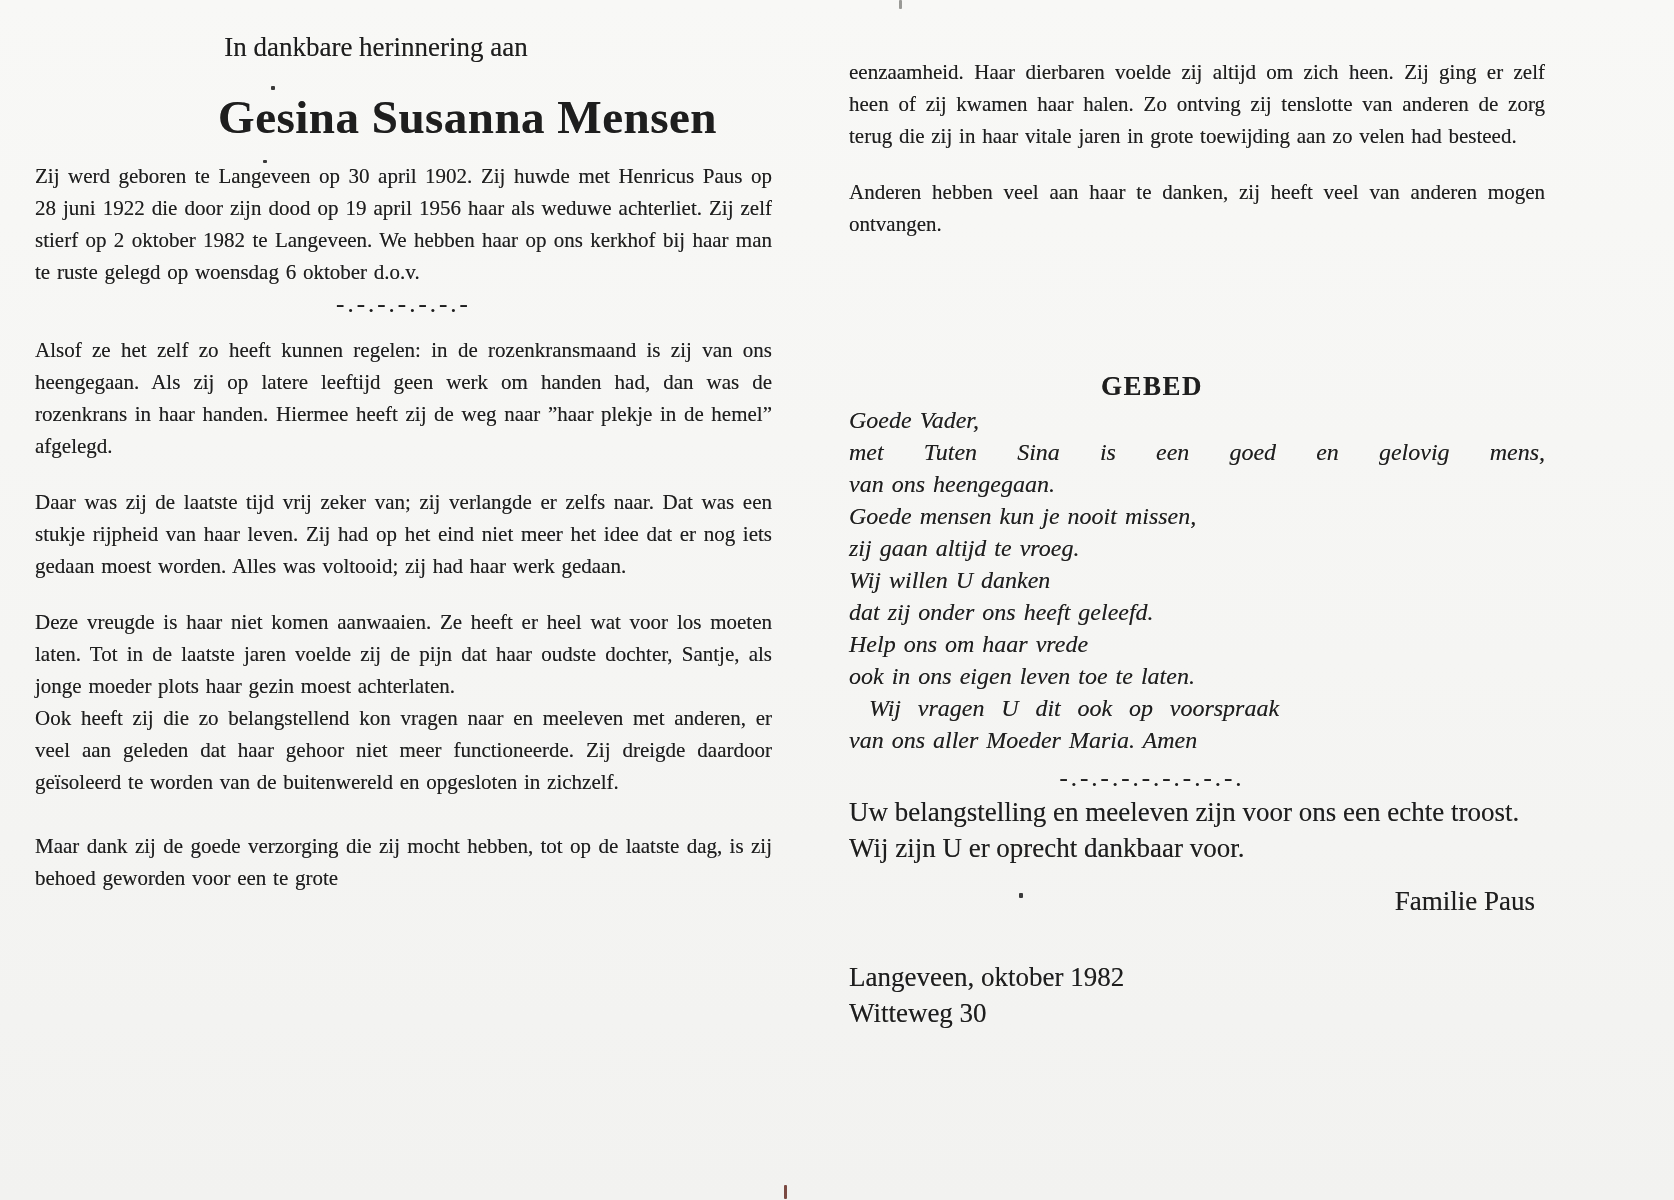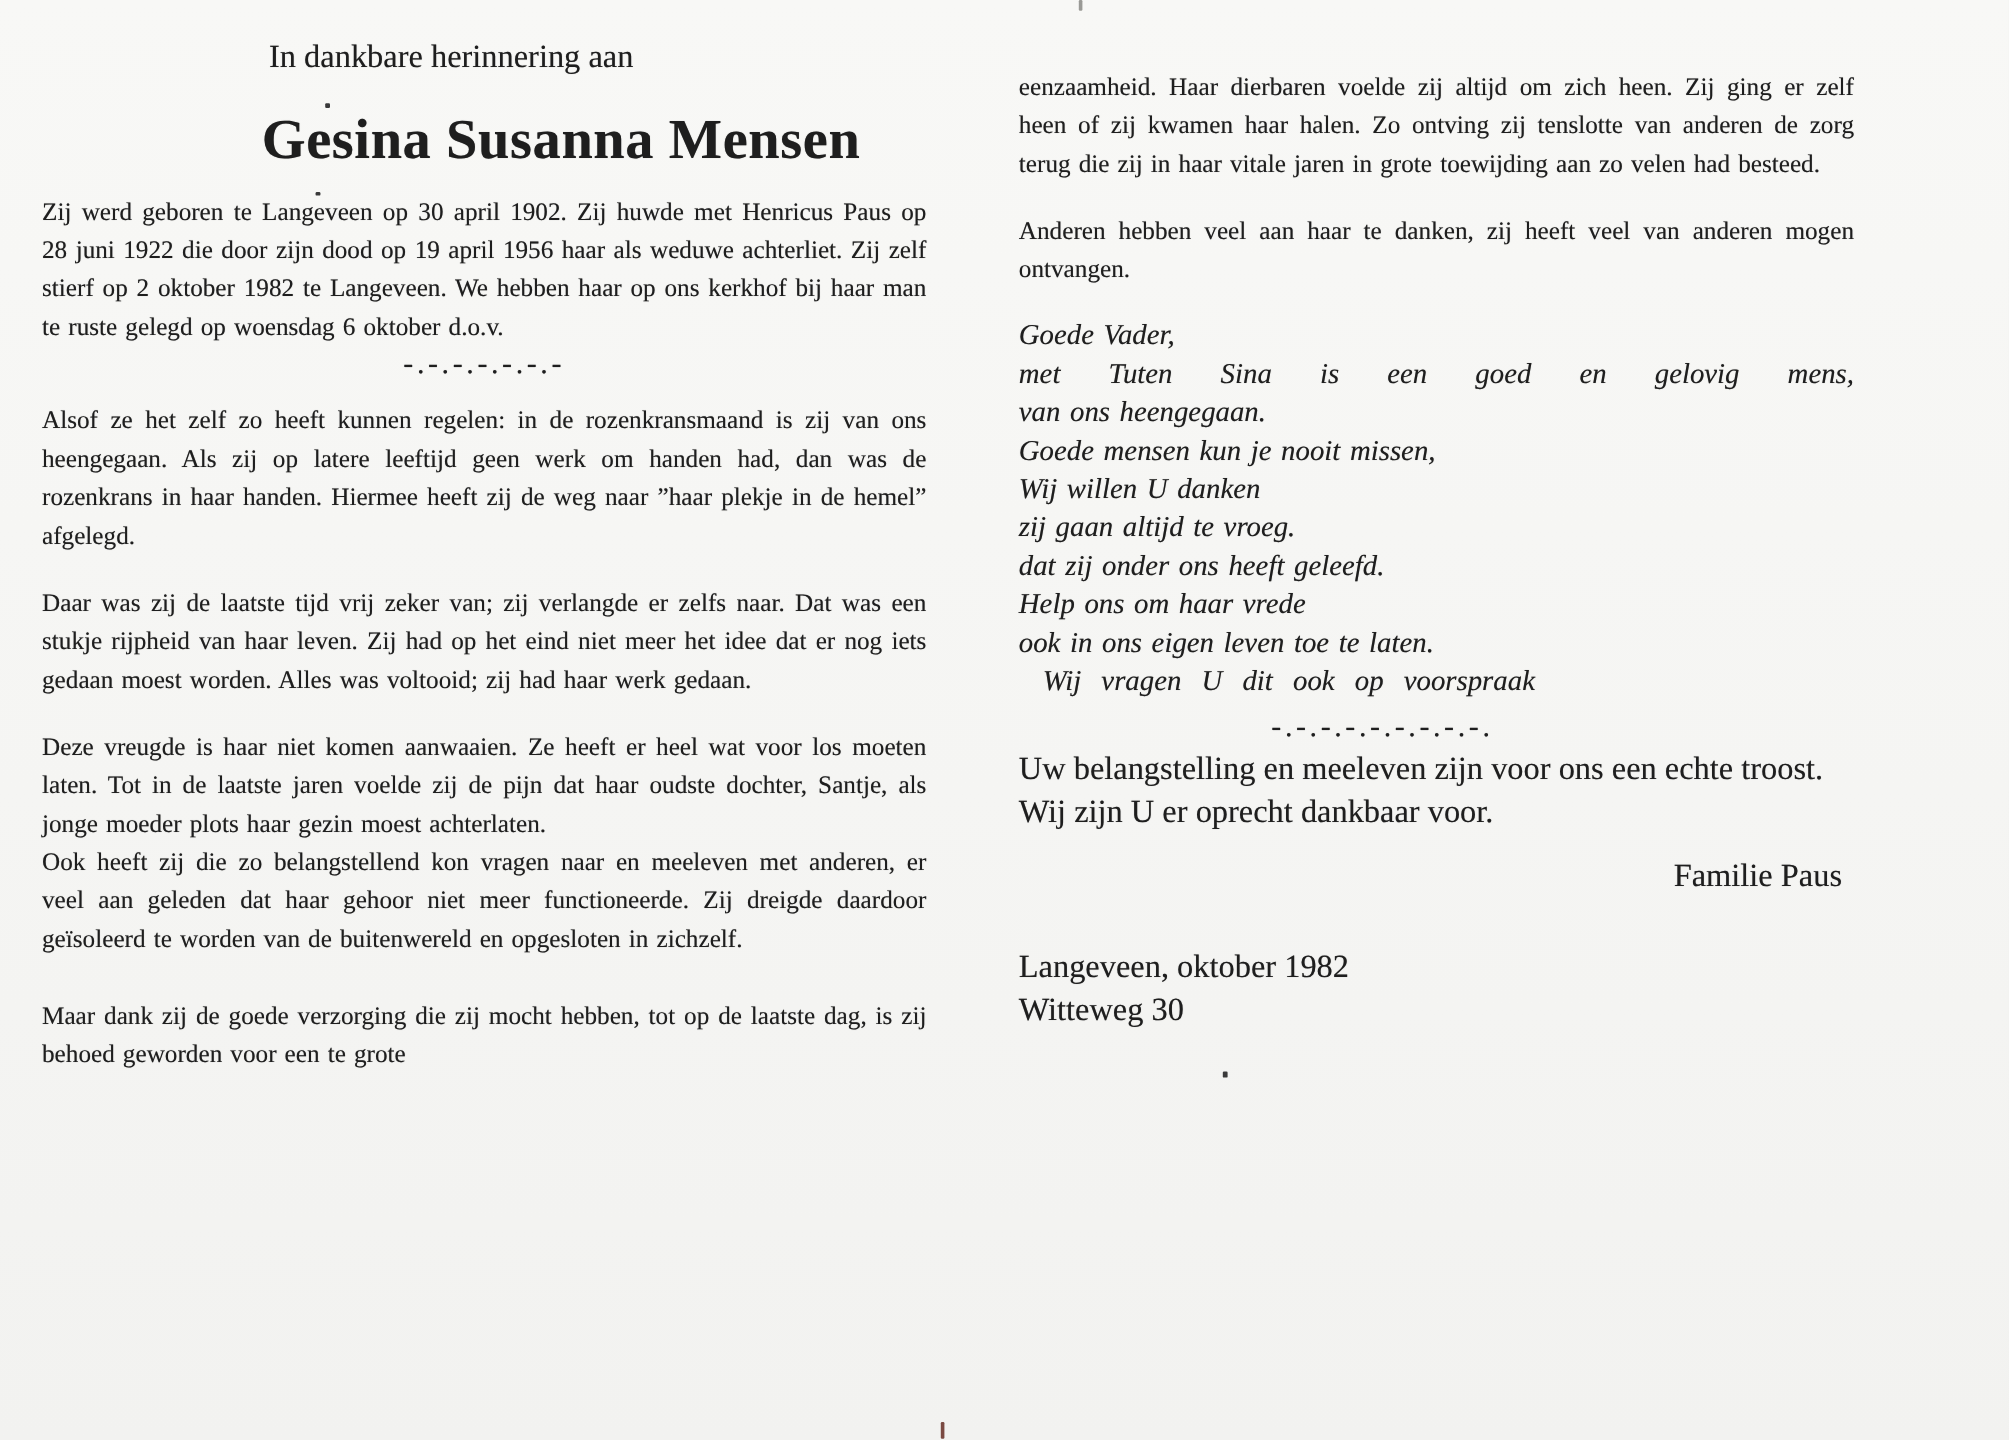--- a/index.html
+++ b/index.html
@@ -128,32 +128,34 @@
     <p class="para">Daar was zij de laatste tijd vrij zeker van; zij verlangde er zelfs naar. Dat was een stukje rijpheid van haar leven. Zij had op het eind niet meer het  idee  dat er nog iets gedaan moest worden. Alles was voltooid; zij had haar werk gedaan.</p>
     <p class="para no-bottom">Deze vreugde is haar niet komen aanwaaien. Ze heeft er heel wat voor los moeten laten. Tot in de laatste jaren voelde zij de pijn dat haar oudste dochter, Santje, als jonge moeder plots haar gezin moest achterlaten.</p>
     <p class="para no-bottom">Ook heeft zij die zo belangstellend kon vragen naar en meeleven met anderen, er veel aan geleden dat haar gehoor niet meer functioneerde. Zij dreigde daardoor geïsoleerd te worden van de buitenwereld en opgesloten in zichzelf.</p>
     <p class="para small-top">Maar dank zij de goede verzorging die zij mocht hebben, tot op de laatste dag, is zij behoed geworden voor een te grote</p>
   </div>
 
   <div class="col right">
     <p class="para r-first">eenzaamheid. Haar dierbaren voelde zij altijd om zich heen. Zij ging er zelf heen of zij kwamen haar halen. Zo ontving zij tenslotte van anderen de zorg terug die zij in haar vitale jaren in grote toewijding aan zo velen had besteed.</p>
     <p class="para">Anderen hebben veel aan haar te danken, zij heeft veel van anderen mogen ontvangen.</p>
 
+    <div class="gebed">GEBED</div>
 
     <div class="prayer">
       <div class="p-line">Goede Vader,</div>
       <div class="p-line stretch">met Tuten Sina is een goed en gelovig mens,</div>
       <div class="p-line">van ons heengegaan.</div>
       <div class="p-line">Goede mensen kun je nooit missen,</div>
+      <div class="p-line">zij gaan altijd te vroeg.</div>
       <div class="p-line">Wij willen U danken</div>
-      <div class="p-line">zij gaan altijd te vroeg.</div>
       <div class="p-line">dat zij onder ons heeft geleefd.</div>
       <div class="p-line">Help ons om haar vrede</div>
       <div class="p-line">ook in ons eigen leven toe te laten.</div>
       <div class="p-line wide">Wij vragen U dit ook op voorspraak</div>
+      <div class="p-line">van ons aller Moeder Maria. Amen</div>
     </div>
 
     <div class="divider">-.-.-.-.-.-.-.-.-.</div>
 
     <div class="closing">
       <div class="c1">Uw belangstelling en meeleven zijn voor ons een echte troost.</div>
       <div class="c2">Wij zijn U er oprecht dankbaar voor.</div>
     </div>
 
     <div class="signature">Familie Paus</div>

